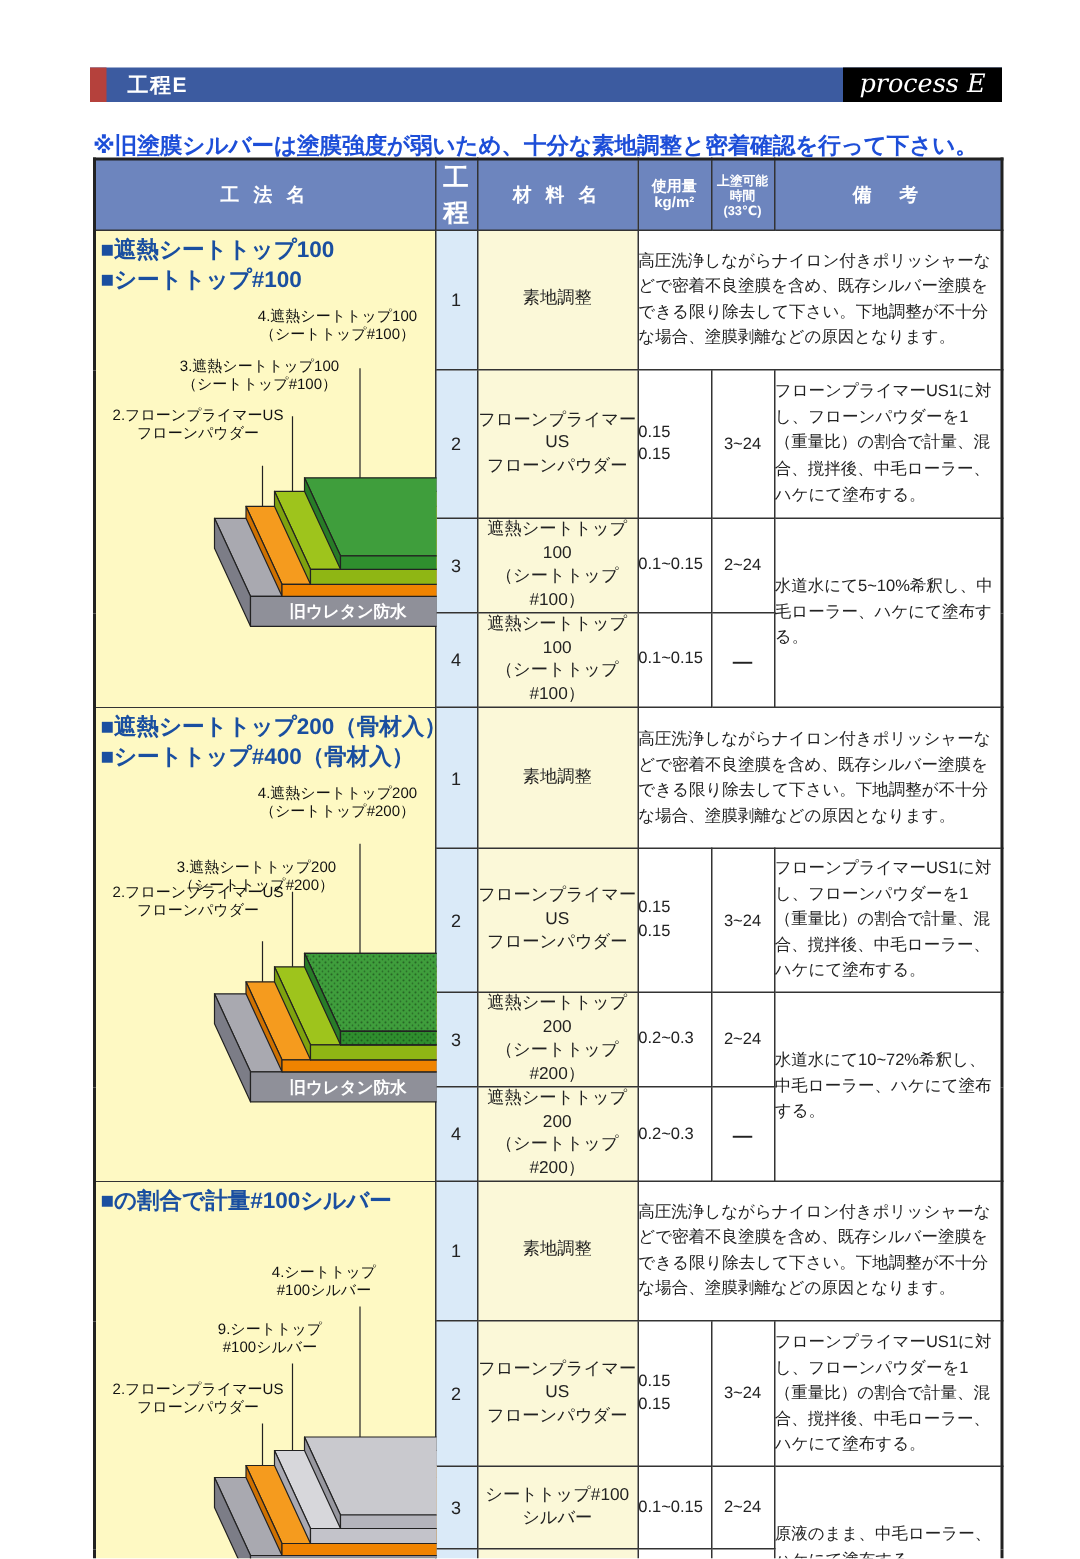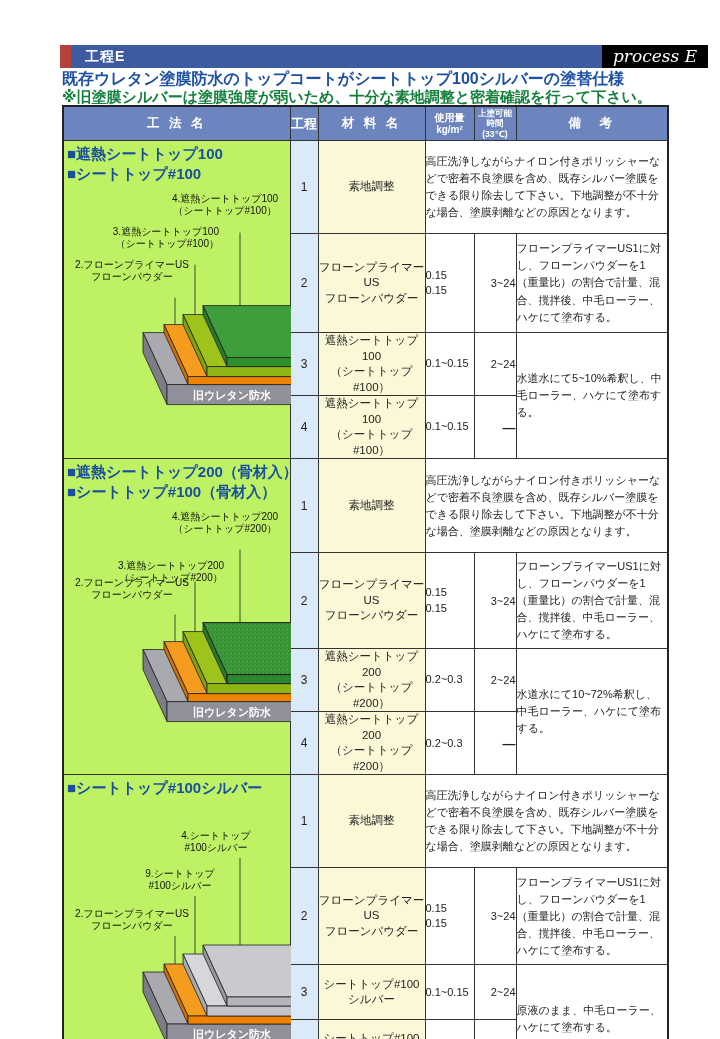--- a/index.html
+++ b/index.html
@@ -1,100 +1,99 @@
 <!DOCTYPE html>
 <html><head>
 <meta charset="utf-8">
 <style>
   html,body{margin:0;padding:0;background:#fff;}
   .page{position:relative;width:720px;height:1039px;background:#fff;overflow:hidden;
         font-family:"Liberation Sans","DejaVu Sans",sans-serif;color:#222;}
 
   
-  .topbar{position:absolute;left:60px;top:45px;width:608px;height:23px;background:#3c5ba0;padding-left:40px;}
+  .topbar{position:absolute;left:60px;top:45px;width:608px;height:23px;background:#3c5ba0;}
   .topbar .red{position:absolute;left:-0px;top:0;width:11px;height:23px;background:#b5413c;}
   .topbar .jp{position:absolute;left:25px;top:3px;color:#fff;font-size:14px;font-weight:bold;letter-spacing:1px;}
   .topbar .en{position:absolute;right:0;top:0;width:106px;height:23px;background:#000000;
               color:#fff;font-family:"DejaVu Serif","Liberation Serif",serif;font-style:italic;
               font-size:17px;text-align:center;line-height:22px;}
   .doc-title{position:absolute;left:62px;top:69px;font-size:16px;font-weight:bold;color:#1d50a2;white-space:nowrap;}
-  .doc-warning{position:absolute;left:62px;top:88px;font-size:15px;font-weight:bold;color:#15803d;white-space:nowrap;}
+  .doc-warning{position:absolute;left:62px;top:88px;font-size:15px;font-weight:bold;color:#1d4ed8;white-space:nowrap;}
 
   
   table.spec{position:absolute;left:62px;top:105px;width:605px;border-collapse:collapse;table-layout:fixed;}
   table.spec col.c-method{width:227px;} table.spec col.c-step{width:28px;}
   table.spec col.c-mat{width:107px;}  table.spec col.c-use{width:49px;}
   table.spec col.c-time{width:42px;}  table.spec col.c-rem{width:152px;}
   table.spec th,table.spec td{border:1px solid #333;padding:0;vertical-align:middle;}
   table.spec{border:2px solid #222;}
   thead th{background:#6d85be;color:#fff;font-weight:bold;height:33px;font-size:12.5px;letter-spacing:3px;}
   thead th.small{font-size:10px;letter-spacing:0;line-height:1.15;white-space:pre-line;margin-top:21px;}
   thead th.tiny{font-size:8.5px;letter-spacing:0;line-height:1.2;white-space:pre-line;}
 
   td.step{background:#daeaf8;text-align:center;font-size:12px;}
   td.mat{background:#fbf8d8;text-align:center;font-size:11.5px;line-height:1.35;white-space:pre-line;}
   td.use{text-align:left;font-size:11px;white-space:pre-line;line-height:1.4;}
-  td.time{text-align:right;font-size:11px;}
+  td.time{text-align:center;font-size:11px;}
   td.dash{font-weight:bold;font-size:13px;}
   td.remark{font-size:11px;line-height:1.55;text-align:left;padding:5px 6px;margin-top:12px;}
   tr.h92 td{height:92px;} tr.h98 td{height:98px;} tr.h50 td{height:50px;}
   tr.h93 td{height:93px;} tr.h95 td{height:95px;} tr.h55 td{height:55px;}
   tr.h96 td{height:96px;} tr.h54 td{height:54px;} tr.h53 td{height:53px;}
 
   
-  td.method{position:relative;background:#bef264;vertical-align:top;}
+  td.method{position:relative;background:#fef9c3;vertical-align:top;}
   .m-title{position:absolute;left:3px;top:3px;font-size:15px;font-weight:bold;color:#1a4fa0;line-height:1.3;white-space:nowrap;}
   .lyr-label{position:absolute;font-size:10px;color:#111;line-height:1.2;text-align:center;white-space:pre-line;}
   .diagram-svg{position:absolute;left:0;top:0;width:227px;height:100%;}
 </style>
 </head>
 <body>
 
 <div class="page">
 
   <div class="topbar">
     <div class="red"></div>
     <div class="jp">工程E</div>
     <div class="en">process E</div>
   </div>
-  <div class="doc-title">既存ウレタン塗膜防水のトップコートがシートトップ100シルバーの塗替仕様</div>
   <div class="doc-warning">※旧塗膜シルバーは塗膜強度が弱いため、十分な素地調整と密着確認を行って下さい。</div>
 
   <table class="spec">
     <colgroup>
       <col class="c-method">
         <col class="c-step">
         <col class="c-mat">
       <col class="c-use">
         <col class="c-time">
         <col class="c-rem">
     </colgroup>
     <thead>
       <tr>
         <th>工 法 名</th>
-        <th style="letter-spacing:0;font-size:13px;margin-left:40px;">工程</th>
+        <th style="letter-spacing:0;font-size:17px;margin-left:40px;">工程</th>
         <th>材 料 名</th>
         <th class="small">使用量
 kg/m²</th>
         <th class="tiny">上塗可能
 時間(33℃)</th>
         <th>備　考</th>
       </tr>
     </thead>
 
     <tbody>
       <tr class="h92">
         <td class="method" rowspan="4">
           <div class="m-title">
             <div>■遮熱シートトップ100</div>
             <div>■シートトップ#100</div>
           </div>
           <div class="lyr-label" style="left:98px;top:52px;width:126px;">4.遮熱シートトップ100
 （シートトップ#100）</div>
-          <div class="lyr-label" style="left:29px;top:85px;width:126px;text-align:right;">3.遮熱シートトップ100
+          <div class="lyr-label" style="left:46px;top:85px;width:126px;">3.遮熱シートトップ100
 （シートトップ#100）</div>
           <div class="lyr-label" style="left:8px;top:118px;width:120px;">2.フローンプライマーUS
 フローンパウダー</div>
           <svg class="diagram-svg" viewBox="0 0 227 290">
             <g stroke="#222" stroke-width="0.8" stroke-linejoin="round">
               <line x1="111" y1="143" x2="111" y2="192"></line>
                 <line x1="131" y1="110" x2="131" y2="184"></line>
                 <line x1="176" y1="78" x2="176" y2="170"></line>
               <polygon points="103,230 79,178 260,178 260,230" fill="#a9a9b0"></polygon>
               <polygon points="103,230 79,178 79,198 103,250" fill="#7c7d87"></polygon>
@@ -140,21 +139,21 @@
         <td class="use">0.1~0.15</td>
         <td class="time dash">—</td>
       </tr>
     </tbody>
 
     <tbody>
       <tr class="h93">
         <td class="method" rowspan="4">
           <div class="m-title">
             <div>■遮熱シートトップ200（骨材入）</div>
-            <div>■シートトップ#100（骨材入）</div>
+            <div>■シートトップ#400（骨材入）</div>
           </div>
           <div class="lyr-label" style="left:98px;top:52px;width:126px;">4.遮熱シートトップ200
 （シートトップ#200）</div>
           <div class="lyr-label" style="left:44px;top:101px;width:126px;">3.遮熱シートトップ200
 （シートトップ#200）</div>
           <div class="lyr-label" style="left:8px;top:118px;width:120px;">2.フローンプライマーUS
 フローンパウダー</div>
           <svg class="diagram-svg" viewBox="0 0 227 290">
             <defs>
               <pattern id="agg" width="4" height="4" patternUnits="userSpaceOnUse">
@@ -211,21 +210,21 @@
 （シートトップ#200）</td>
         <td class="use">0.2~0.3</td>
         <td class="time dash">—</td>
       </tr>
     </tbody>
 
     <tbody>
       <tr class="h92">
         <td class="method" rowspan="4">
           <div class="m-title">
-            <div>■シートトップ#100シルバー</div>
+            <div>■の割合で計量#100シルバー</div>
           </div>
           <div class="lyr-label" style="left:92px;top:55px;width:120px;">4.シートトップ
 #100シルバー</div>
           <div class="lyr-label" style="left:56px;top:93px;width:120px;">9.シートトップ
 #100シルバー</div>
           <div class="lyr-label" style="left:8px;top:133px;width:120px;">2.フローンプライマーUS
 フローンパウダー</div>
           <svg class="diagram-svg" viewBox="0 0 227 290">
             <g stroke="#222" stroke-width="0.8" stroke-linejoin="round">
               <line x1="111" y1="157" x2="111" y2="207"></line>

